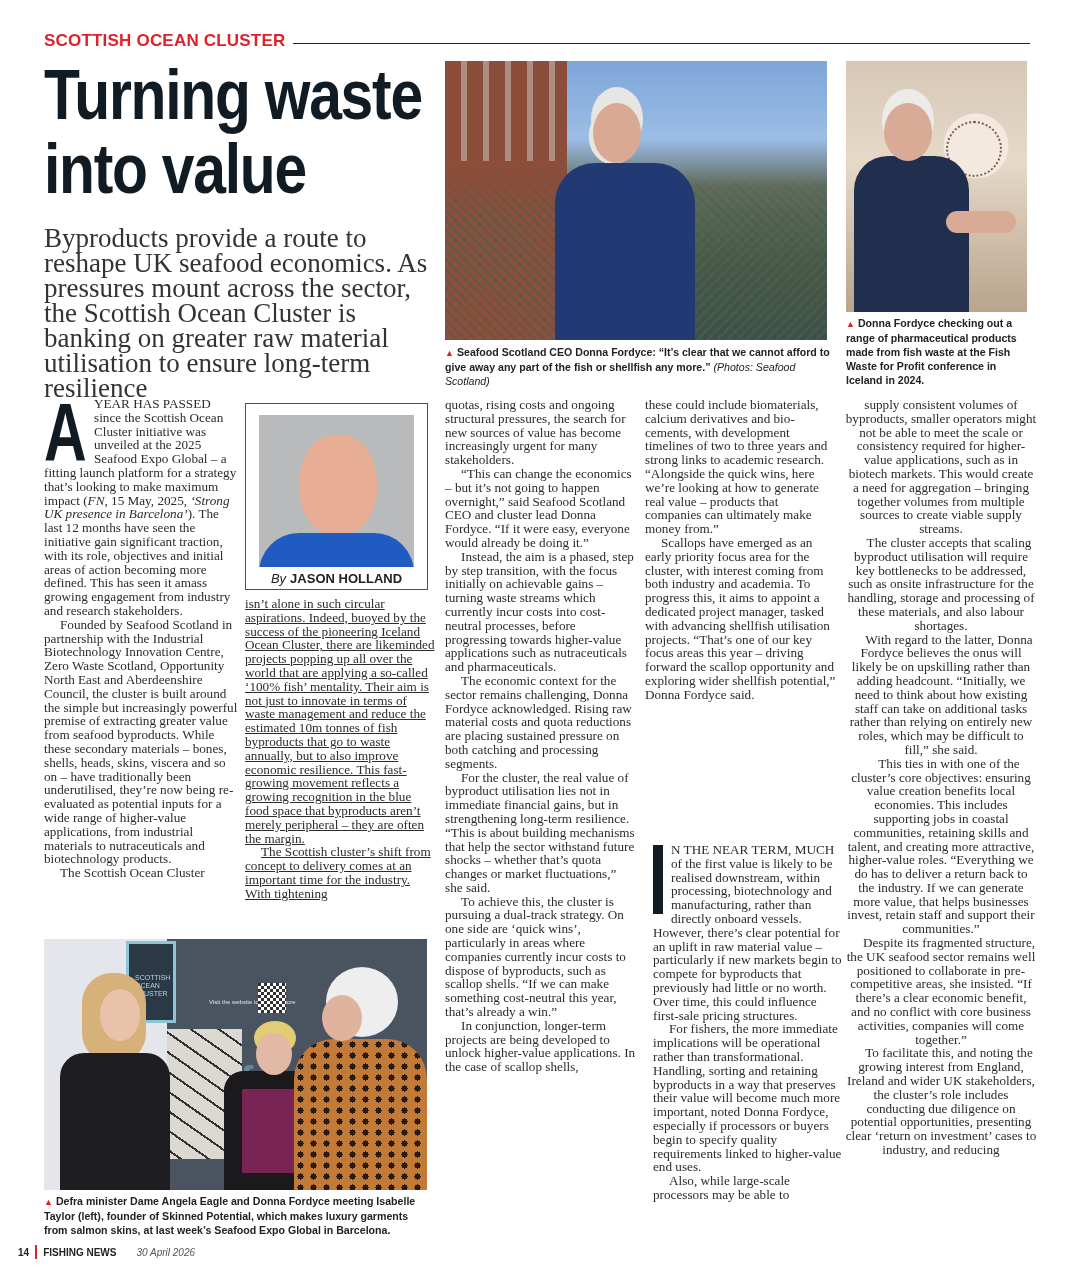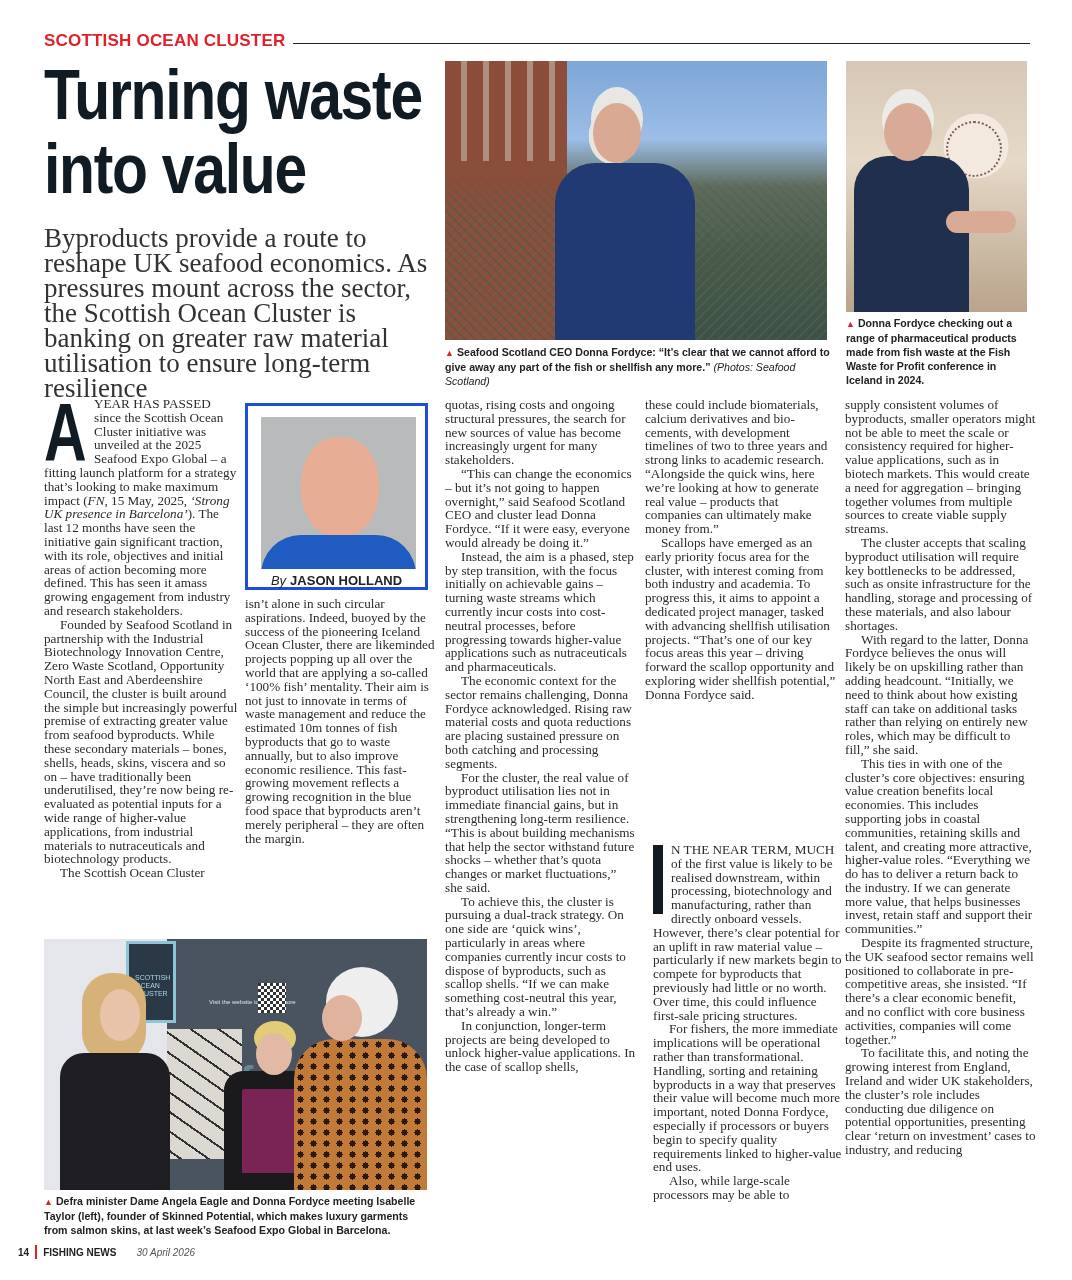--- a/index.html
+++ b/index.html
@@ -61,37 +61,37 @@
   .photo-expo .qr { position: absolute; left: 214px; top: 44px; width: 28px; height: 30px; background: repeating-conic-gradient(#fff 0 25%, #333 0 50%) 0 0/6px 6px; }
   .photo-expo .visit { position: absolute; left: 165px; top: 60px; font-family: "Liberation Sans", sans-serif; font-size: 6px; color: #dfe3e8; line-height: 7px; }
 
   .caption { position: absolute; font-family: Liberation Sans, sans-serif; font-weight: 700; font-size: 10.6px; line-height: 14px; color: #222; }
   .caption .tri { color: #e0202a; font-size: 9px; margin-right: 3px; }
   .caption .credit { font-weight: 400; font-style: italic; }
   .cap-main { left: 445px; top: 345px; width: 385px; }
   .cap-side { left: 846px; top: 316px; width: 184px; }
   .cap-expo { left: 44px; top: 1194px; width: 390px; }
 
-  .byline-box { position: absolute; left: 245px; top: 403px; width: 183px; height: 187px; border: 3px solid #1d4ed8; }
+  .byline-box { position: absolute; left: 245px; top: 403px; width: 183px; height: 187px; border: 1px solid #1d4ed8; }
   .byline-photo { position: absolute; left: 13px; top: 11px; width: 155px; height: 152px; background: #b9babb; overflow: hidden; }
   .byline-photo .head { position: absolute; left: 40px; top: 20px; width: 78px; height: 100px; border-radius: 46%; background: #e7ad95; }
   .byline-photo .shirt { position: absolute; left: 0; top: 118px; width: 155px; height: 40px; border-radius: 40px 40px 0 0; background: #1f5bc0; }
   .byline-text { position: absolute; left: 0; right: 0; top: 167px; text-align: center; font-family: "Liberation Sans", sans-serif; font-size: 13px; color: #222; }
   .byline-text .by { font-style: italic; margin-right: 4px; }
   .byline-text .name { font-weight: 700; }
 
   .col { position: absolute; font-family: "Liberation Serif", serif; font-size: 13.2px; line-height: 13.8px; color: #2b2b2b; text-align: left; }
   .col p { text-indent: 16px; }
   .col p.noindent { text-indent: 0; }
   .col1 { left: 44px; top: 397px; width: 195px; }
-  .col2 { left: 245px; top: 597px; width: 190px; }
+  .col2 { left: 245px; top: 597px; width: 190px; text-decoration: underline; }
   .col3 { left: 445px; top: 398px; width: 192px; }
   .col4 { left: 645px; top: 398px; width: 192px; }
   .col4b { left: 653px; top: 843px; width: 192px; }
-  .col5 { left: 845px; top: 398px; width: 192px; }
+  .col5 { left: 845px; top: 398px; width: 192px; text-align: center; }
 
   .dropcap-A { float: left; font-family: "Liberation Sans", sans-serif; font-weight: 700; font-size: 82px; line-height: 66px; height: 66px; color: #111b24; margin: 2px 6px 0 0; transform: scaleX(0.72); transform-origin: left top; width: 44px; }
   .lead-caps { text-transform: none; }
   .dropcap-I { float: left; width: 10px; height: 69px; background: #111b24; margin: 2px 8px 0 0; }
 
   .footer { position: absolute; left: 18px; top: 1245px; display: flex; align-items: center; font-family: "Liberation Sans", sans-serif; font-size: 10px; color: #222; }
   .footer .page { font-weight: 700; }
   .footer .sep { width: 2px; height: 14px; background: #e0202a; margin: 0 6px; }
   .footer .pub { font-weight: 700; margin-right: 20px; }
   .footer .date { font-style: italic; color: #555; }
@@ -137,20 +137,21 @@
 </div>
 
 <div class="col col1">
   <p class="noindent"><span class="dropcap-A">A</span><span class="lead-caps">YEAR HAS PASSED</span><span> since the Scottish Ocean Cluster initiative was unveiled at the 2025 Seafood Expo Global – a fitting launch platform for a strategy that’s looking to make maximum impact (</span><em>FN</em><span>, 15 May, 2025, </span><em>‘Strong UK presence in Barcelona’</em><span>). The last 12 months have seen the initiative gain significant traction, with its role, objectives and initial areas of action becoming more defined. This has seen it amass growing engagement from industry and research stakeholders.</span></p>
   <p>Founded by Seafood Scotland in partnership with the Industrial Biotechnology Innovation Centre, Zero Waste Scotland, Opportunity North East and Aberdeenshire Council, the cluster is built around the simple but increasingly powerful premise of extracting greater value from seafood byproducts. While these secondary materials – bones, shells, heads, skins, viscera and so on – have traditionally been underutilised, they’re now being re-evaluated as potential inputs for a wide range of higher-value applications, from industrial materials to nutraceuticals and biotechnology products.</p>
   <p>The Scottish Ocean Cluster</p>
 </div>
 
 <div class="col col2">
   <p class="noindent">isn’t alone in such circular aspirations. Indeed, buoyed by the success of the pioneering Iceland Ocean Cluster, there are likeminded projects popping up all over the world that are applying a so-called ‘100% fish’ mentality. Their aim is not just to innovate in terms of waste management and reduce the estimated 10m tonnes of fish byproducts that go to waste annually, but to also improve economic resilience. This fast-growing movement reflects a growing recognition in the blue food space that byproducts aren’t merely peripheral – they are often the margin.</p>
+  <p>The Scottish cluster’s shift from concept to delivery comes at an important time for the industry. With tightening</p>
 </div>
 
 <div class="col col3">
   <p class="noindent">quotas, rising costs and ongoing structural pressures, the search for new sources of value has become increasingly urgent for many stakeholders.</p>
   <p>“This can change the economics – but it’s not going to happen overnight,” said Seafood Scotland CEO and cluster lead Donna Fordyce. “If it were easy, everyone would already be doing it.”</p>
   <p>Instead, the aim is a phased, step by step transition, with the focus initially on achievable gains – turning waste streams which currently incur costs into cost-neutral processes, before progressing towards higher-value applications such as nutraceuticals and pharmaceuticals.</p>
   <p>The economic context for the sector remains challenging, Donna Fordyce acknowledged. Rising raw material costs and quota reductions are placing sustained pressure on both catching and processing segments.</p>
   <p>For the cluster, the real value of byproduct utilisation lies not in immediate financial gains, but in strengthening long-term resilience. “This is about building mechanisms that help the sector withstand future shocks – whether that’s quota changes or market fluctuations,” she said.</p>
   <p>To achieve this, the cluster is pursuing a dual-track strategy. On one side are ‘quick wins’, particularly in areas where companies currently incur costs to dispose of byproducts, such as scallop shells. “If we can make something cost-neutral this year, that’s already a win.”</p>
   <p>In conjunction, longer-term projects are being developed to unlock higher-value applications. In the case of scallop shells,</p>

